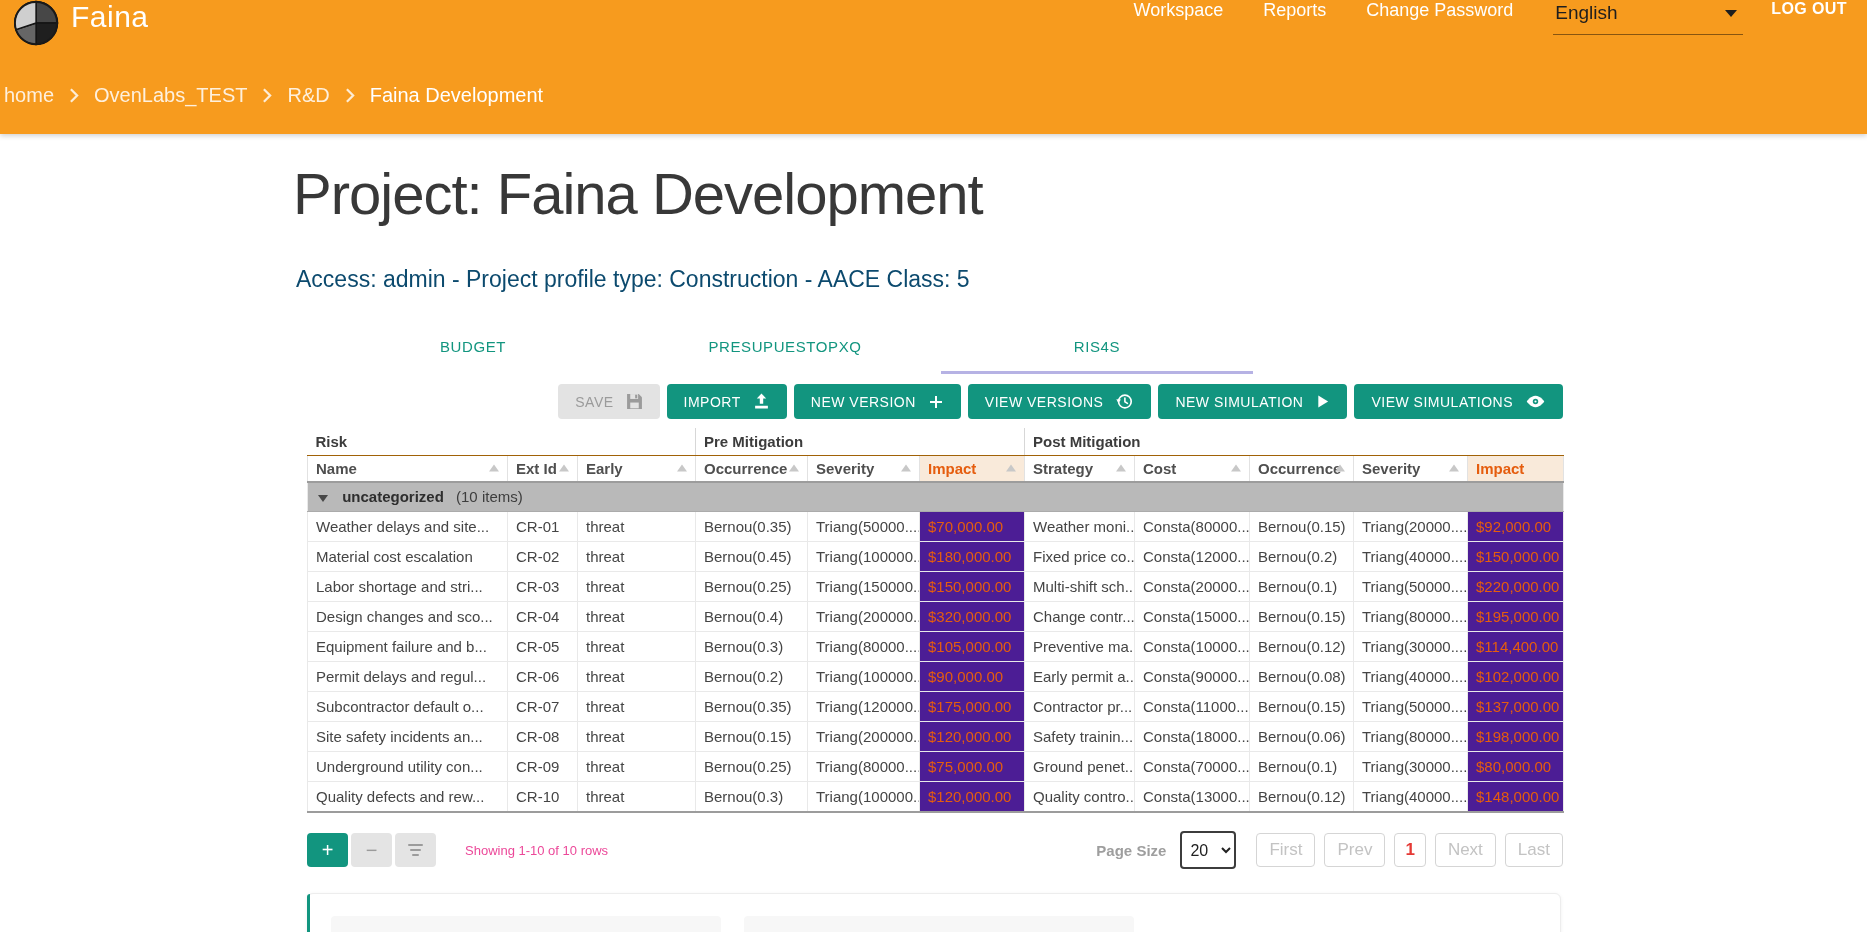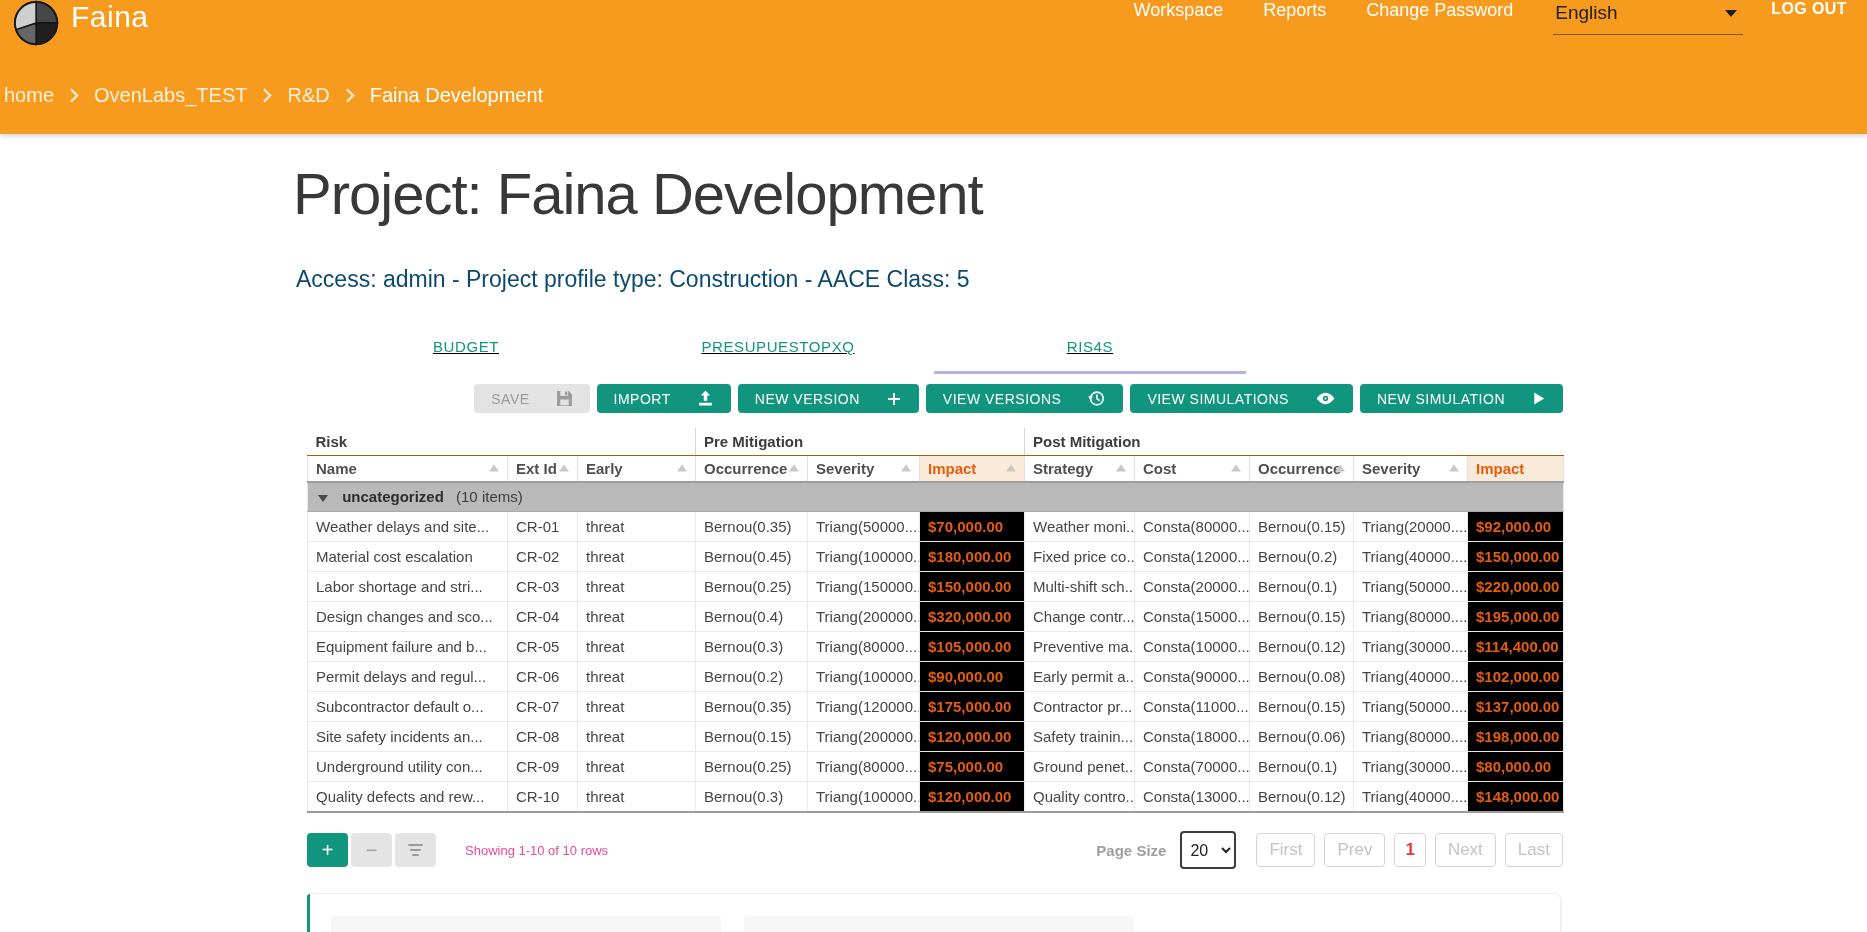--- a/index.html
+++ b/index.html
@@ -27,30 +27,30 @@
   .crumb { color:rgba(255,255,255,.85); font-size:20px; text-decoration:none; cursor:pointer; }
   .crumb-current { color:#ffffff; font-size:20px; }
   .crumb-sep { display:inline-flex; align-items:center; opacity:.9; }
 
   
   .page-title { position:absolute; left:293px; top:160px; font-size:58px; font-weight:400;
                 color:#383838; letter-spacing:-1px; }
   .page-subtitle { position:absolute; left:296px; top:266px; font-size:23px; color:#0c4a6e; }
 
   
-  .tabs { position:absolute; left:310px; top:338px; width:936px; display:flex;text-decoration:underline; }
+  .tabs { position:absolute; left:317px; top:338px; width:936px; display:flex; }
   .tab { width:312px; text-align:center; padding-bottom:16px; color:#12957F;
          font-size:15px; letter-spacing:.6px; font-weight:500; cursor:pointer;
          border-bottom:3px solid transparent; }
   .tab.active { border-bottom-color:#B6B2E4; }
 
   
   .toolbar { position:absolute; top:384px; right:304px; display:flex; gap:7px; }
-  .btn { height:29px; border:none; border-radius:4px; display:flex; align-items:center;
-         gap:26px; padding:0 17px; font-family:inherit; font-size:14px; letter-spacing:.5px;
+  .btn { height:35px; border:none; border-radius:4px; display:flex; align-items:center;
+         gap:12px; padding:0 17px; font-family:inherit; font-size:14px; letter-spacing:.5px;
          cursor:pointer; background:#12957F; color:#fff; }
   .btn.disabled { background:#E3E3E3; color:#9B9B9B; cursor:default; }
   .btn svg { display:block; }
 
   
   .table-wrap { position:absolute; left:307px; top:428px; width:1256px; }
   table { width:100%; border-collapse:collapse; table-layout:fixed; font-size:15px; }
   thead .grp th { height:27px; text-align:left; font-weight:700; color:#3c3c3c;
                   padding:3px 8px; background:#fff; border-bottom:1px solid #a16207; }
   thead .grp th.gsep { border-left:1px solid #d7d7d7; }
@@ -65,21 +65,21 @@
                 cursor:pointer; }
   .category-row td { height:30px; background:#B9B9B9; padding:3px 10px;
                      border-bottom:1px solid #ababab; color:#2e2e2e; }
   .cat-caret { display:inline-block; width:0; height:0; border-left:5px solid transparent;
                border-right:5px solid transparent; border-top:7px solid #474747;
                margin-right:10px; cursor:pointer; }
   .cat-name { font-weight:700; }
   .cat-count { margin-left:8px; color:#3d3d3d; }
   tbody td { height:30px; padding:3px 8px; color:#454545; border:1px solid #e9e9e9;
              white-space:nowrap; overflow:hidden; background:#fff; cursor:default; }
-  tbody td.impact { background:#000000; color:#E55D0E; font-weight:700; }
+  tbody td.impact { background:#4c1d95; color:#E55D0E; font-weight:400; }
   tbody tr.data-row:last-child td { border-bottom:2px solid #9c9c9c; }
 
   
   .table-footer { position:absolute; left:307px; top:831px; width:1256px;
                   display:flex; align-items:center; }
   .tf-btn { width:41px; height:34px; border:none; border-radius:4px; font-size:20px;
             display:flex; align-items:center; justify-content:center; cursor:pointer; }
   .tf-btn.add { background:#12957F; color:#fff; margin-right:3px; }
   .tf-btn.gray { background:#E4E4E4; color:#9b9b9b; margin-right:3px; }
   .list-icon { display:flex; flex-direction:column; gap:3px; align-items:center; }
@@ -193,31 +193,31 @@
     </button>
     <button class="btn">
       <span>VIEW VERSIONS</span>
       <svg width="19" height="19" viewBox="0 0 24 24">
           <circle cx="12.5" cy="12" r="8" stroke="#fff" stroke-width="2.1" fill="none"></circle>
           <path d="M12.5 7.5v4.8l3.2 2" stroke="#fff" stroke-width="2" fill="none" stroke-linecap="round"></path>
           <path d="M1.6 9.2L7.6 9.6 4.3 14z" fill="#fff"></path>
         </svg>
     </button>
     <button class="btn">
+      <span>NEW SIMULATION</span>
+      <svg width="15" height="15" viewBox="0 0 16 16">
+          <path fill="#fff" d="M3.5 1.5l10.5 6.5-10.5 6.5z"></path>
+        </svg>
+    </button>
+    <button class="btn">
       <span>VIEW SIMULATIONS</span>
       <svg width="21" height="21" viewBox="0 0 24 24">
           <path fill="#fff" d="M12 5.5C6.2 5.5 2 12 2 12s4.2 6.5 10 6.5S22 12 22 12 17.8 5.5 12 5.5z"></path>
           <circle cx="12" cy="12" r="3.1" fill="#12957F"></circle>
           <circle cx="12" cy="12" r="1.2" fill="#fff"></circle>
-        </svg>
-    </button>
-    <button class="btn">
-      <span>NEW SIMULATION</span>
-      <svg width="15" height="15" viewBox="0 0 16 16">
-          <path fill="#fff" d="M3.5 1.5l10.5 6.5-10.5 6.5z"></path>
         </svg>
     </button>
   </div>
 
   <div class="table-wrap">
     <table>
       <colgroup>
         <col style="width:200px">
           <col style="width:70px">
           <col style="width:118px">

